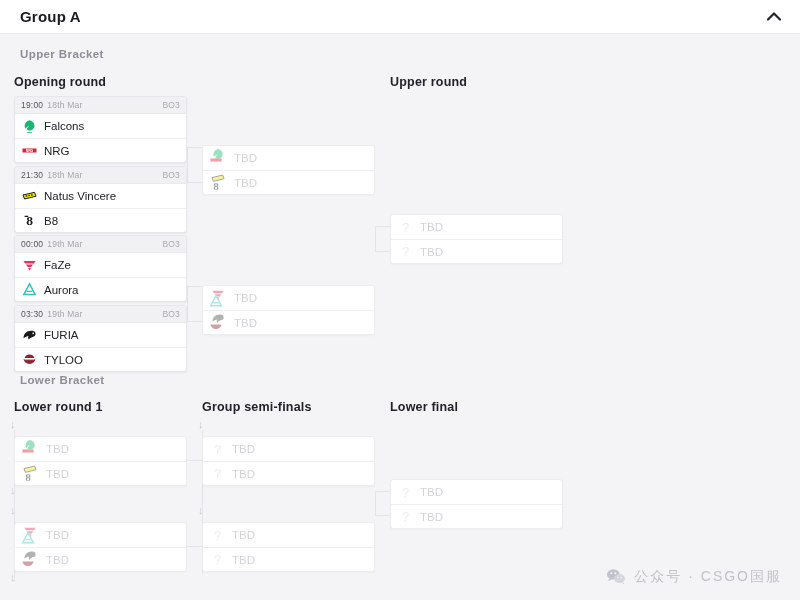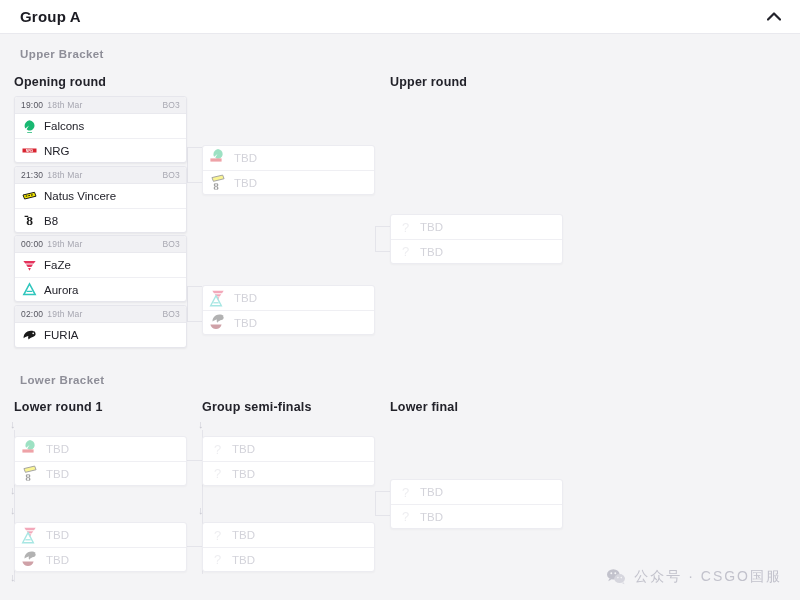--- a/index.html
+++ b/index.html
@@ -195,32 +195,42 @@
             <path d="M7.5 1.8 L13.2 12.6 H1.8z" fill="none" stroke="#2fc6bd" stroke-width="1.5"></path>
             <path d="M4.6 9.4 H10.4" stroke="#2fc6bd" stroke-width="1.4"></path>
           </svg>
       </span>
       <span class="tname">Aurora</span>
     </div>
   </div>
 
   <div class="match" style="left:14px; top:305px;">
     <div class="match-head">
-      <span class="m-time">02:00</span>
+      <span class="m-time">03:30</span>
       <span class="m-date">19th Mar</span>
       <span class="m-bo">BO3</span>
     </div>
     <div class="team-row">
       <span class="logo">
         <svg width="15" height="15" viewBox="0 0 15 15">
             <path d="M13.6 4.2 C11.4 2.4 8 2.2 5.4 3.6 2.8 5 1.3 7.6 1.6 10.3 c1.9-1.3 3.2-2 4.9-2.2 -.6 1.1-.5 2.3.2 3.3 1.3-1.5 3-2.3 4.6-2.7 1.3-.3 2.2-1.3 2.3-2.6 0-.7-.3-1.4-.8-1.9z" fill="#1a1a1a"></path>
             <circle cx="11.2" cy="5.3" r=".85" fill="#fff"></circle>
           </svg>
       </span>
       <span class="tname">FURIA</span>
+    </div>
+    <div class="team-row">
+      <span class="logo">
+        <svg width="15" height="15" viewBox="0 0 15 15">
+            <path d="M7.5 2.6 C5 2.6 3.2 4 2.6 6.1 L12.4 6.1 C11.8 4 10 2.6 7.5 2.6z" fill="#8e2230"></path>
+            <path d="M1.5 7 H13.5 C13 9.9 10.6 11.9 7.5 11.9 4.4 11.9 2 9.9 1.5 7z" fill="#8e2230"></path>
+            <path d="M2.4 7.6 H12.6" stroke="#fff" stroke-width=".7"></path>
+          </svg>
+      </span>
+      <span class="tname">TYLOO</span>
     </div>
   </div>
 
   <div class="match tbd" style="left:202px; top:145px;">
     <div class="team-row">
       <span class="logo dual">
         <svg class="a" width="14" height="14" viewBox="0 0 15 15">
             <path d="M7.5 1.2 C4.4 2 2.6 4.3 2.6 7 c0 .9.3 1.7.8 2.4 L7 6.4 4.6 10.2 c.8.8 1.9 1.3 2.9 1.3 2.8 0 5-2.3 5-5.1 0-2.4-1.8-4.6-5-5.2z" fill="#19b872"></path>
           </svg>
         <svg class="b" width="14" height="12" viewBox="0 0 15 15">

